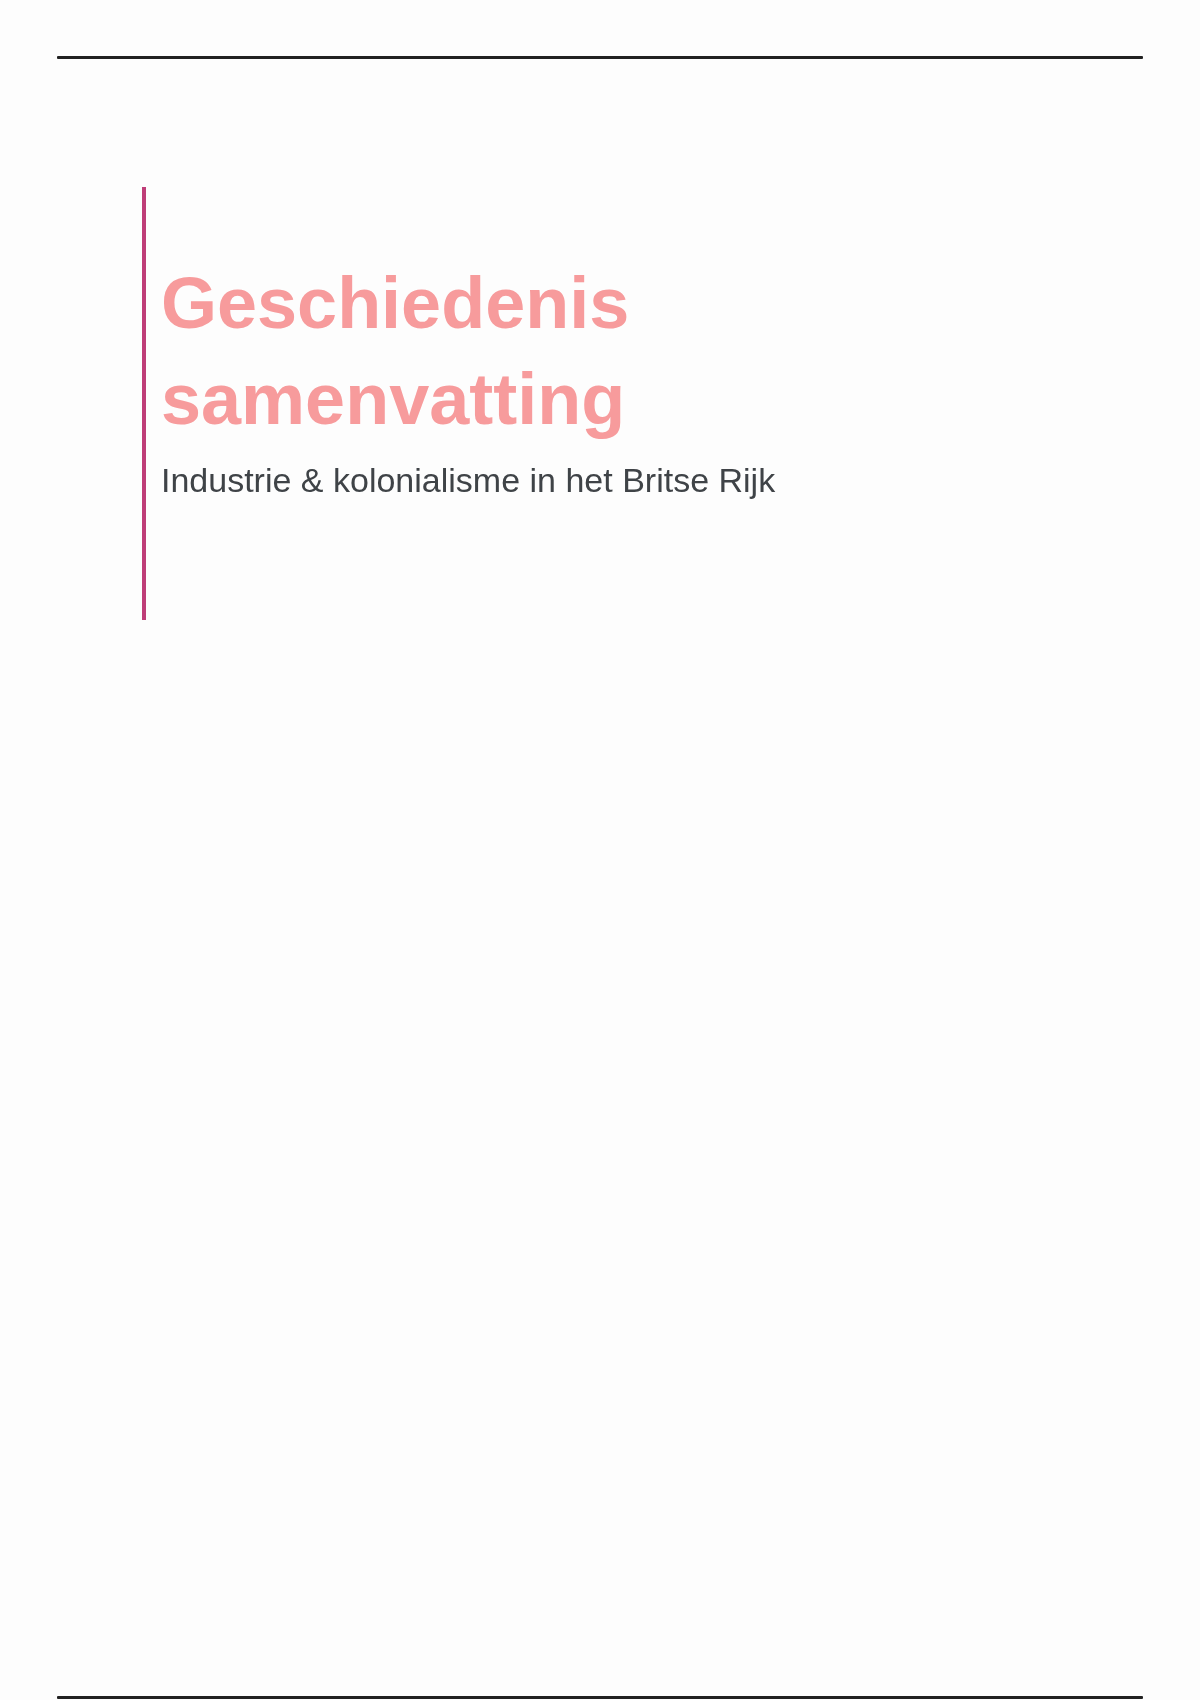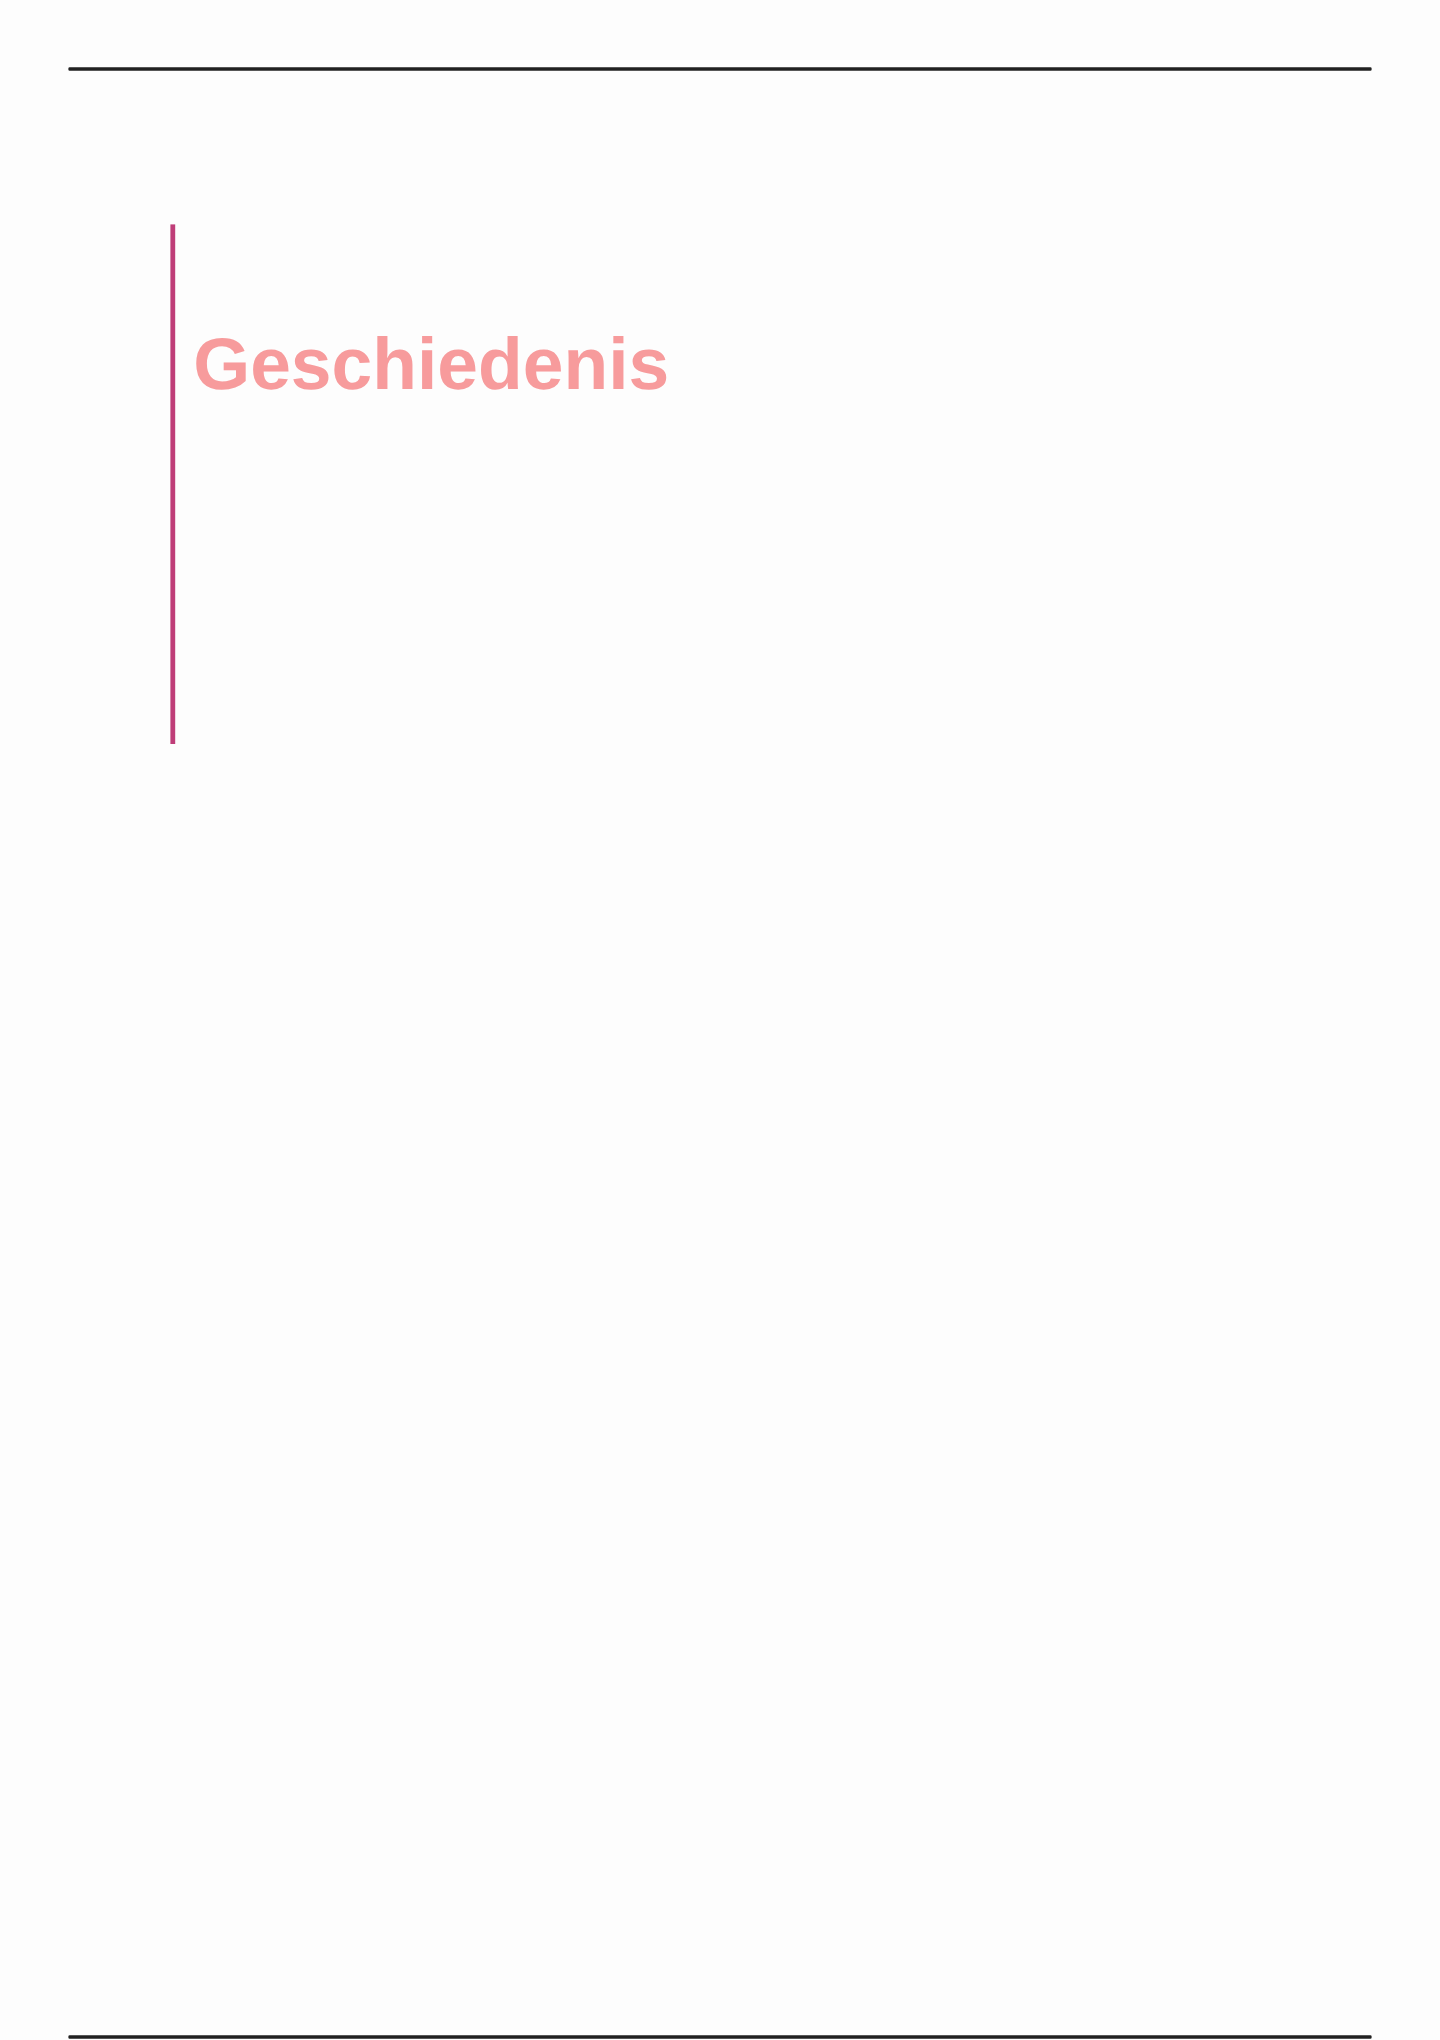--- a/index.html
+++ b/index.html
@@ -45,21 +45,21 @@
     top: 0;
     bottom: 0;
     width: 4px;
     background: var(--accent-bar);
   }
   .title-content {
     padding-left: 19px;
     padding-top: 68px;
   }
   .doc-title {
-    font-size: 61px;
+    font-size: 72px;
     line-height: 96px;
     font-weight: bold;
     color: var(--title);
     letter-spacing: 0px;
   }
   .doc-subtitle {
     margin-top: 13px;
     font-size: 34px;
     line-height: 40px;
     font-weight: normal;
@@ -71,19 +71,21 @@
 
 <div class="page">
 
   <div class="rule rule-top"></div>
 
   <div class="title-block">
     <div class="accent-bar"></div>
     <div class="title-content">
       <h1 class="doc-title">
         <div>Geschiedenis</div>
+        <div>samenvatting</div>
       </h1>
+      <div class="doc-subtitle">Industrie &amp; kolonialisme in het Britse Rijk</div>
     </div>
   </div>
 
   <div class="rule rule-bottom"></div>
 
 </div>
 
 </body></html>

